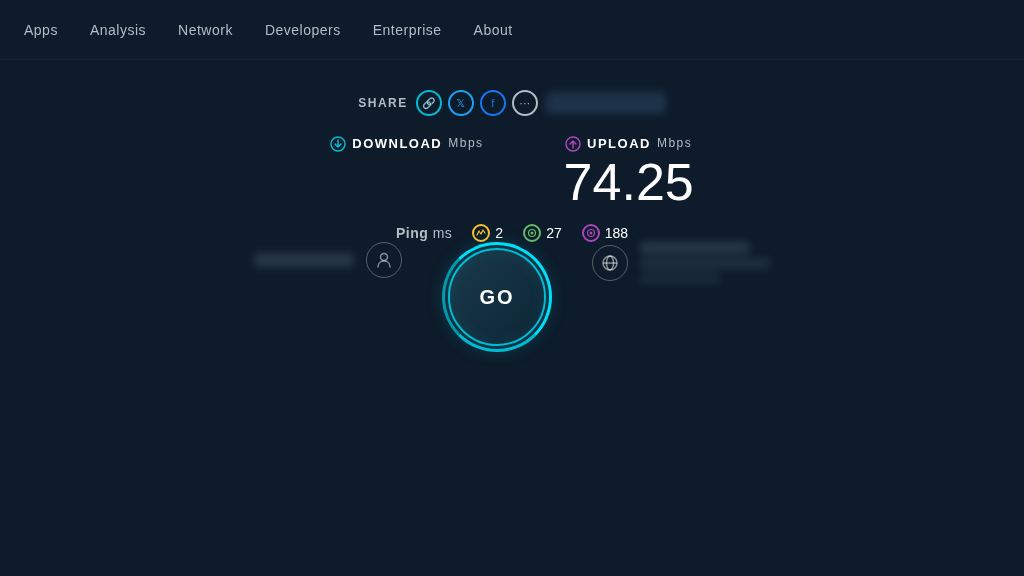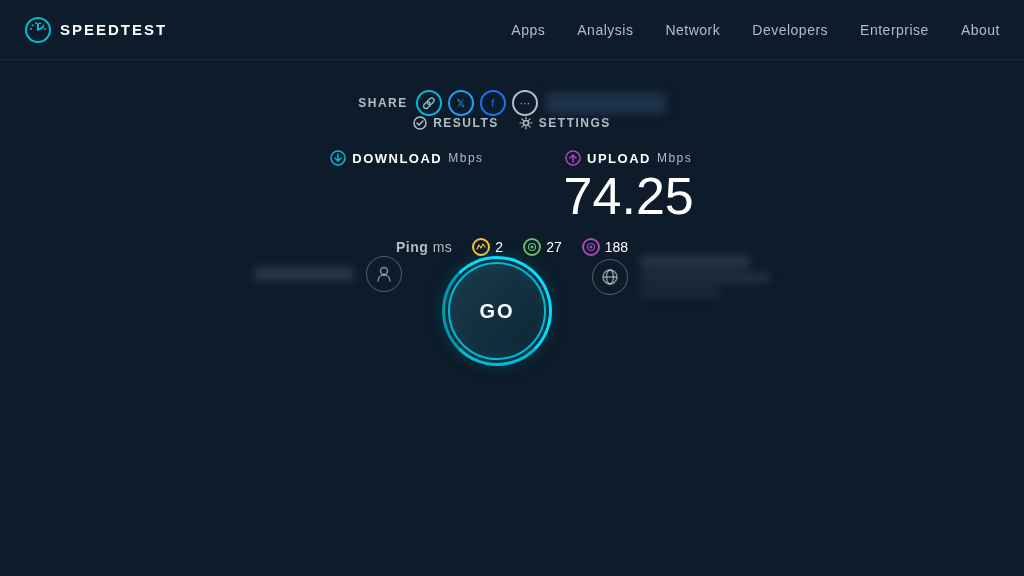--- a/index.html
+++ b/index.html
@@ -133,21 +133,20 @@
       gap: 80px;
       margin-bottom: 16px;
     }
     .speed-block {
       display: flex;
       flex-direction: column;
       align-items: center;
     }
     .speed-label {
       display: flex;
-      align-items: center;
       gap: 6px;
       font-size: 13px;
       font-weight: 700;
       letter-spacing: 1.5px;
       margin-bottom: 4px;
     }
     .speed-label .unit {
       font-weight: 400;
       color: #b0bec5;
       font-size: 12px;
@@ -287,28 +286,20 @@
       height: 10px;
       background: rgba(150,170,200,0.12);
       border-radius: 3px;
       filter: blur(4px);
     }
   </style>
 </head>
 <body>
 
 <header>
-  <div class="logo-area">
-    <svg class="logo-icon" viewBox="0 0 28 28" fill="none" xmlns="http://www.w3.org/2000/svg">
-      <circle cx="14" cy="14" r="12" stroke="#00bcd4" stroke-width="2" fill="none"></circle>
-      <path d="M14 8 L14 14 L19 11" stroke="#00bcd4" stroke-width="2" stroke-linecap="round" stroke-linejoin="round"></path>
-      <path d="M7 14 A7 7 0 0 1 21 14" stroke="#00bcd4" stroke-width="1.5" fill="none" stroke-dasharray="2 2"></path>
-    </svg>
-    <span class="logo-text">SPEEDTEST</span>
-  </div>
   <nav>
     <a>Apps</a>
     <a>Analysis</a>
     <a>Network</a>
     <a>Developers</a>
     <a>Enterprise</a>
     <a>About</a>
   </nav>
 </header>
 
@@ -318,36 +309,20 @@
     <div class="share-section">
       <span class="share-label">SHARE</span>
       <div class="share-icons">
         <div class="share-icon-btn">🔗</div>
         <div class="share-icon-btn twitter">𝕏</div>
         <div class="share-icon-btn facebook">f</div>
         <div class="share-icon-btn more">···</div>
       </div>
       <div class="blurred-box"></div>
     </div>
-    <div class="results-settings">
-      <div class="results-btn">
-        <svg width="14" height="14" viewBox="0 0 14 14" fill="none">
-          <circle cx="7" cy="7" r="6" stroke="#b0bec5" stroke-width="1.5"></circle>
-          <path d="M4 7 L6 9 L10 5" stroke="#b0bec5" stroke-width="1.5" stroke-linecap="round" stroke-linejoin="round"></path>
-        </svg>
-        <span>RESULTS</span>
-      </div>
-      <div class="settings-btn">
-        <svg width="14" height="14" viewBox="0 0 14 14" fill="none">
-          <circle cx="7" cy="7" r="2.5" stroke="#b0bec5" stroke-width="1.5"></circle>
-          <path d="M7 1v2M7 11v2M1 7h2M11 7h2M2.93 2.93l1.41 1.41M9.66 9.66l1.41 1.41M2.93 11.07l1.41-1.41M9.66 4.34l1.41-1.41" stroke="#b0bec5" stroke-width="1.2" stroke-linecap="round"></path>
-        </svg>
-        <span>SETTINGS</span>
-      </div>
-    </div>
   </div>
 
   <div class="speed-results">
     <div class="speed-block">
       <div class="speed-label">
         <svg width="16" height="16" viewBox="0 0 16 16">
           <circle cx="8" cy="8" r="7" stroke="#00bcd4" stroke-width="1.5" fill="none"></circle>
           <path d="M8 4 L8 10 M5 8 L8 11 L11 8" stroke="#00bcd4" stroke-width="1.5" stroke-linecap="round" stroke-linejoin="round" fill="none"></path>
         </svg>
         <span>DOWNLOAD</span>

